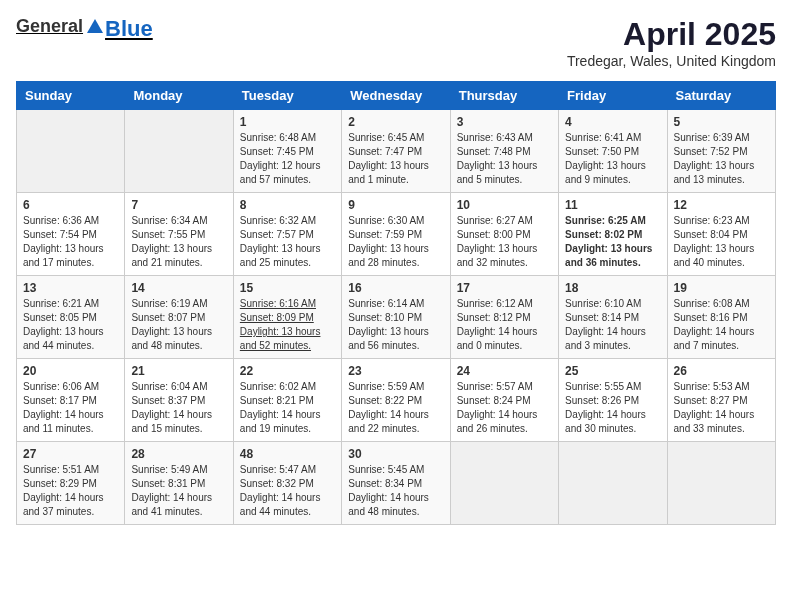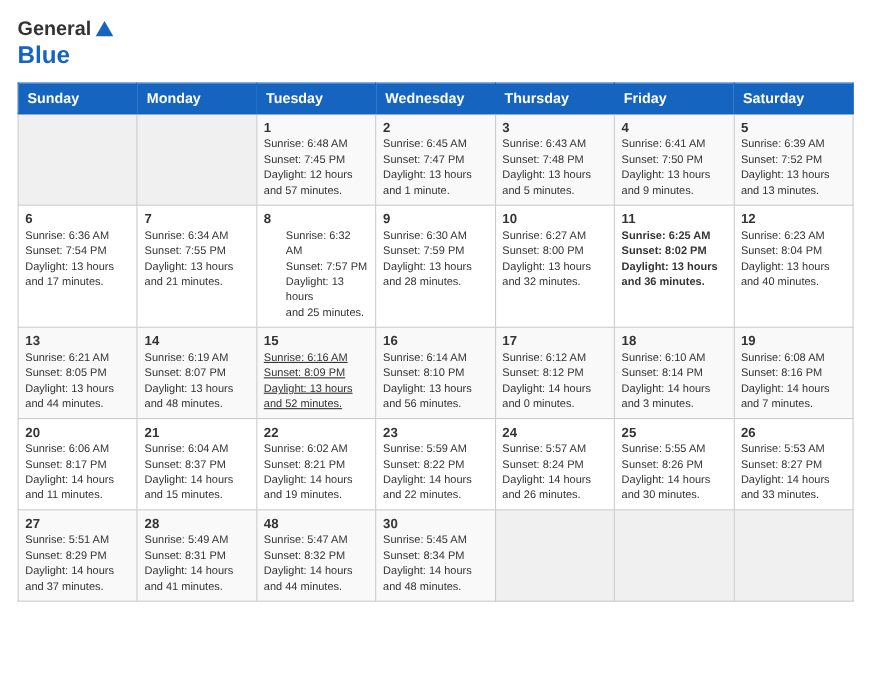--- a/index.html
+++ b/index.html
@@ -11,22 +11,23 @@
       padding: 16px;
     }
     .header {
       display: flex;
       justify-content: space-between;
       align-items: flex-start;
       margin-bottom: 12px;
     }
     .logo {
       display: flex;
-      flex-direction: column;
+      flex-direction: row;
       align-items: flex-start;
+      text-decoration: underline;
     }
     .logo-text {
       display: flex;
       align-items: center;
     }
     .logo-general {
       font-size: 18px;
       font-weight: bold;
       color: #333;
     }
@@ -103,20 +104,24 @@
 <div class="header">
   <div class="logo">
     <div class="logo-text">
       <span class="logo-general">General</span>
       <svg class="logo-icon" viewBox="0 0 20 20">
         <polygon points="10,2 18,16 2,16" fill="#1565c0"></polygon>
       </svg>
     </div>
     <span class="logo-blue">Blue</span>
   </div>
+  <div class="title-section">
+    <div class="month-title">April 2025</div>
+    <div class="location">Tredegar, Wales, United Kingdom</div>
+  </div>
 </div>
 
 <table class="calendar">
   <thead>
     <tr>
     <th>Sunday</th>
         <th>Monday</th>
         <th>Tuesday</th>
         <th>Wednesday</th>
         <th>Thursday</th>
@@ -174,21 +179,21 @@
         </td>
         <td>
           <span class="day-num">7</span>
           <div class="day-info" style="white-space: pre-line;">Sunrise: 6:34 AM
 Sunset: 7:55 PM
 Daylight: 13 hours
 and 21 minutes.</div>
         </td>
         <td>
           <span class="day-num">8</span>
-          <div class="day-info" style="white-space: pre-line; margin-left: 20px;">Sunrise: 6:32 AM
+          <div class="day-info" style="white-space: pre-line;">Sunrise: 6:32 AM
 Sunset: 7:57 PM
 Daylight: 13 hours
 and 25 minutes.</div>
         </td>
         <td>
           <span class="day-num">9</span>
           <div class="day-info" style="white-space: pre-line;">Sunrise: 6:30 AM
 Sunset: 7:59 PM
 Daylight: 13 hours
 and 28 minutes.</div>

